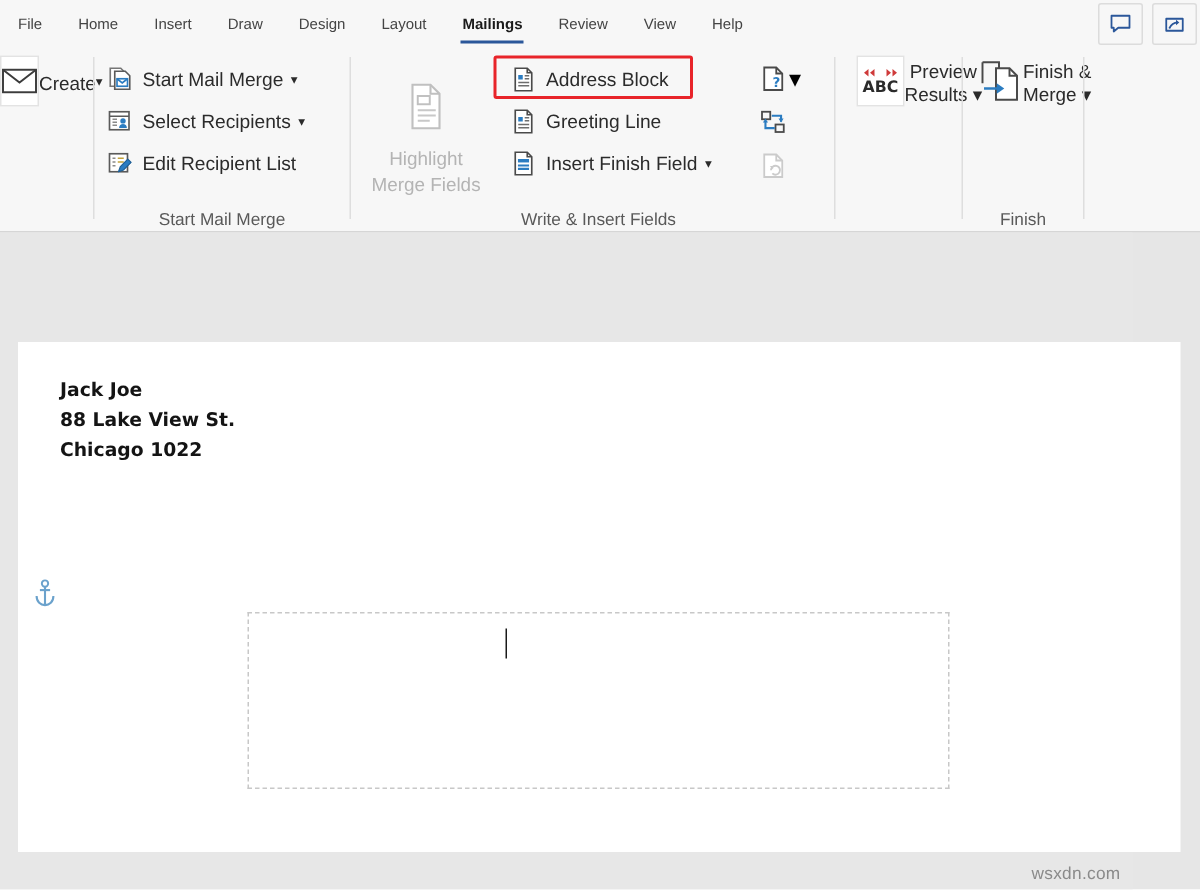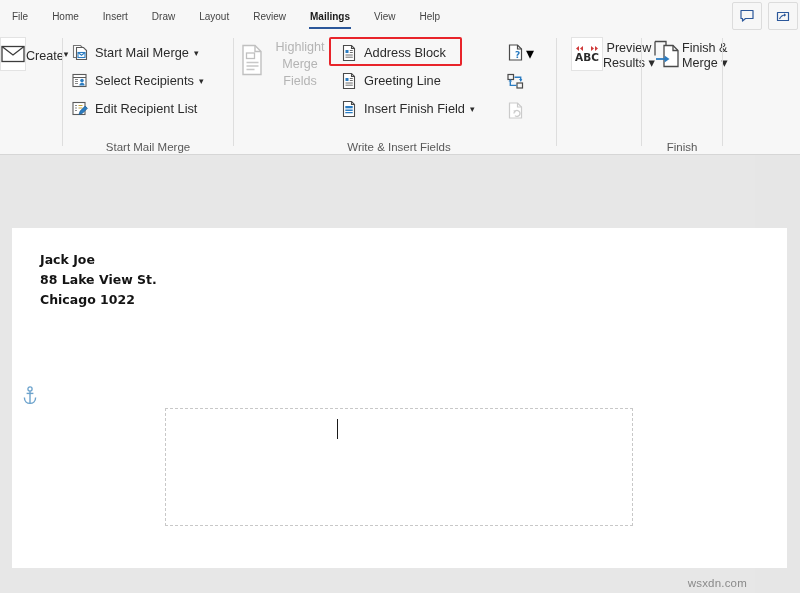--- a/index.html
+++ b/index.html
@@ -156,23 +156,24 @@
 
   .icononly {
     position: absolute;
     display: flex;
     align-items: center;
     cursor: default;
   }
 
   .highlight-mf {
     position: absolute;
-    top: 2px;
+    top: 22px;
     width: 96px;
     display: flex;
+    flex-direction: column;
     align-items: center;
   }
   .highlight-mf .hm-label {
     margin-top: 5px;
     font-size: 12.6px;
     color: #b4b4b4;
     text-align: center;
     line-height: 17px;
   }
 
@@ -244,28 +245,31 @@
     <div class="tab">
       <span>Home</span>
     </div>
     <div class="tab">
       <span>Insert</span>
     </div>
     <div class="tab">
       <span>Draw</span>
     </div>
     <div class="tab">
+      <span>Design</span>
+    </div>
+    <div class="tab">
       <span>Layout</span>
-    </div>
-    <div class="tab">
-      <span>Review</span>
     </div>
     <div class="tab active">
       <span>Mailings</span>
       <span class="tab-underline" style="display:block"></span>
+    </div>
+    <div class="tab">
+      <span>Review</span>
     </div>
     <div class="tab">
       <span>View</span>
     </div>
     <div class="tab">
       <span>Help</span>
     </div>
 
     <div class="tabstrip-right">
       <div class="iconbtn">

